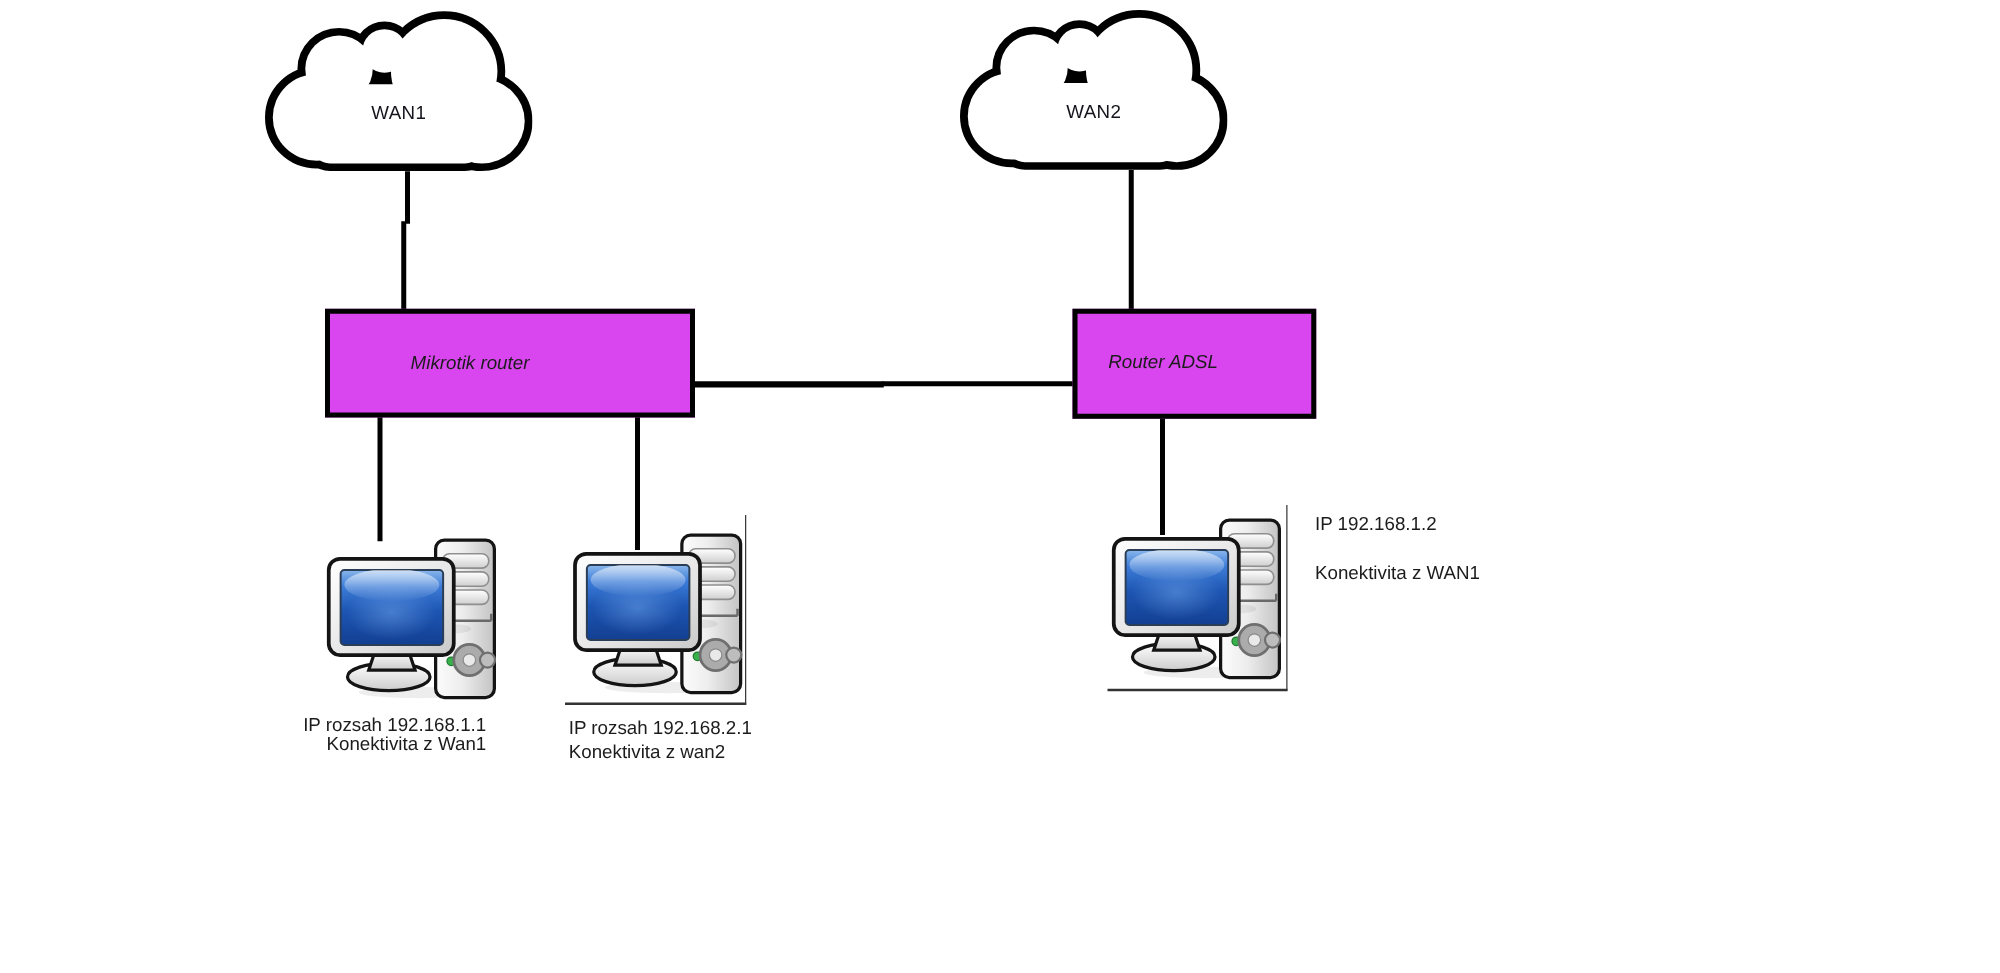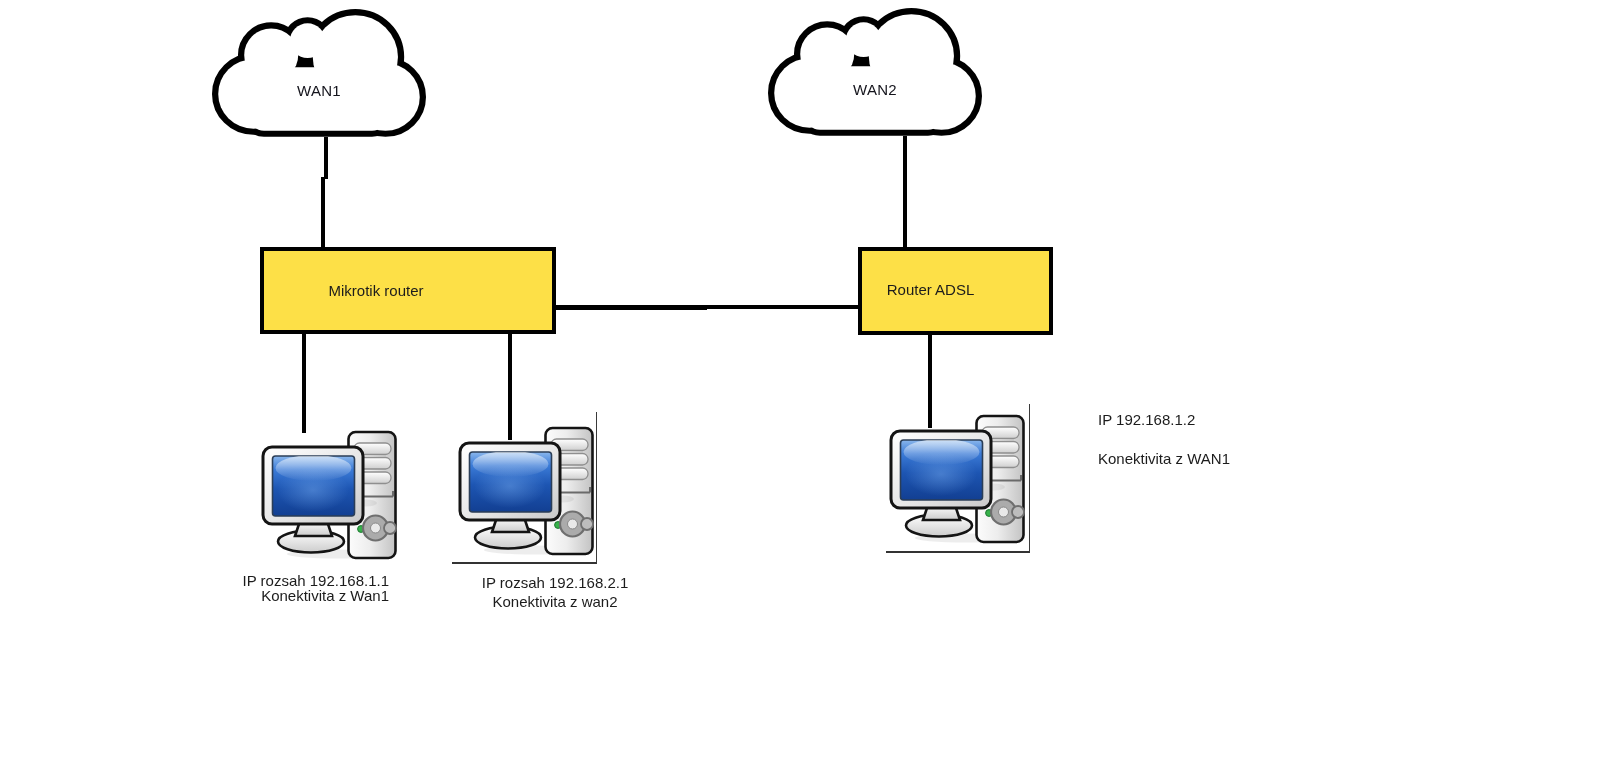--- a/index.html
+++ b/index.html
@@ -5,29 +5,29 @@
   html,body{margin:0;padding:0;background:#fff;}
   .canvas{
     position:relative;width:1600px;height:778px;background:#ffffff;overflow:hidden;
     font-family:"Liberation Sans","DejaVu Sans",sans-serif;color:#1a1a1e;
   }
   .line{position:absolute;background:#000;}
   .cloud{position:absolute;width:214px;height:135px;}
   .cloud svg{position:absolute;left:0;top:0;width:214px;height:135px;}
   .cloud-label{position:absolute;left:0;top:74px;width:100%;text-align:center;
     font-size:15px;letter-spacing:.3px;color:#14141c;}
-  .rbox{position:absolute;box-sizing:border-box;background:#fde047;border:4px solid #000;
-    display:flex;align-items:center;justify-content:center;}
+  .rbox{position:absolute;box-sizing:border-box;background:#d946ef;border:4px solid #000;
+    display:flex;align-items:center;justify-content:center;font-style:italic;}
   .rbox span{font-size:15px;color:#1c1c1c;white-space:nowrap;}
   .pc{position:absolute;width:146px;height:132px;}
   .frame{position:absolute;border-right:1.5px solid #3a3a3a;border-bottom:2px solid #333;}
   .caption{position:absolute;font-size:15px;color:#1c1c1c;}
   .caption span{display:block;}
   .cap-center{text-align:right;line-height:15px;}
-  .cap-left2{text-align:center;line-height:18.5px;}
+  .cap-left2{text-align:left;line-height:18.5px;}
   .cap-left3{text-align:left;line-height:17px;}
   .cap-left3 .gap{margin-top:22px;}
   .defs-holder{position:absolute;width:0;height:0;overflow:hidden;}
 </style>
 </head>
 <body>
 
 <svg class="defs-holder" aria-hidden="true">
   <defs>
     <linearGradient id="g-tower" x1="0" y1="0" x2="1" y2="0">
@@ -200,18 +200,18 @@
   </svg>
 
   <div class="caption cap-center" style="left:214px;top:573px;width:175px;">
     <span>IP rozsah 192.168.1.1</span>
     <span>Konektivita z Wan1</span>
   </div>
   <div class="caption cap-left2" style="left:455px;top:574px;width:200px;">
     <span>IP rozsah 192.168.2.1</span>
     <span>Konektivita z wan2</span>
   </div>
-  <div class="caption cap-left3" style="left:1052px;top:411px;width:220px;margin-left:46px;">
+  <div class="caption cap-left3" style="left:1052px;top:411px;width:220px;">
     <span>IP 192.168.1.2</span>
     <span class="gap">Konektivita z WAN1</span>
   </div>
 
 </div>
 
 </body></html>

